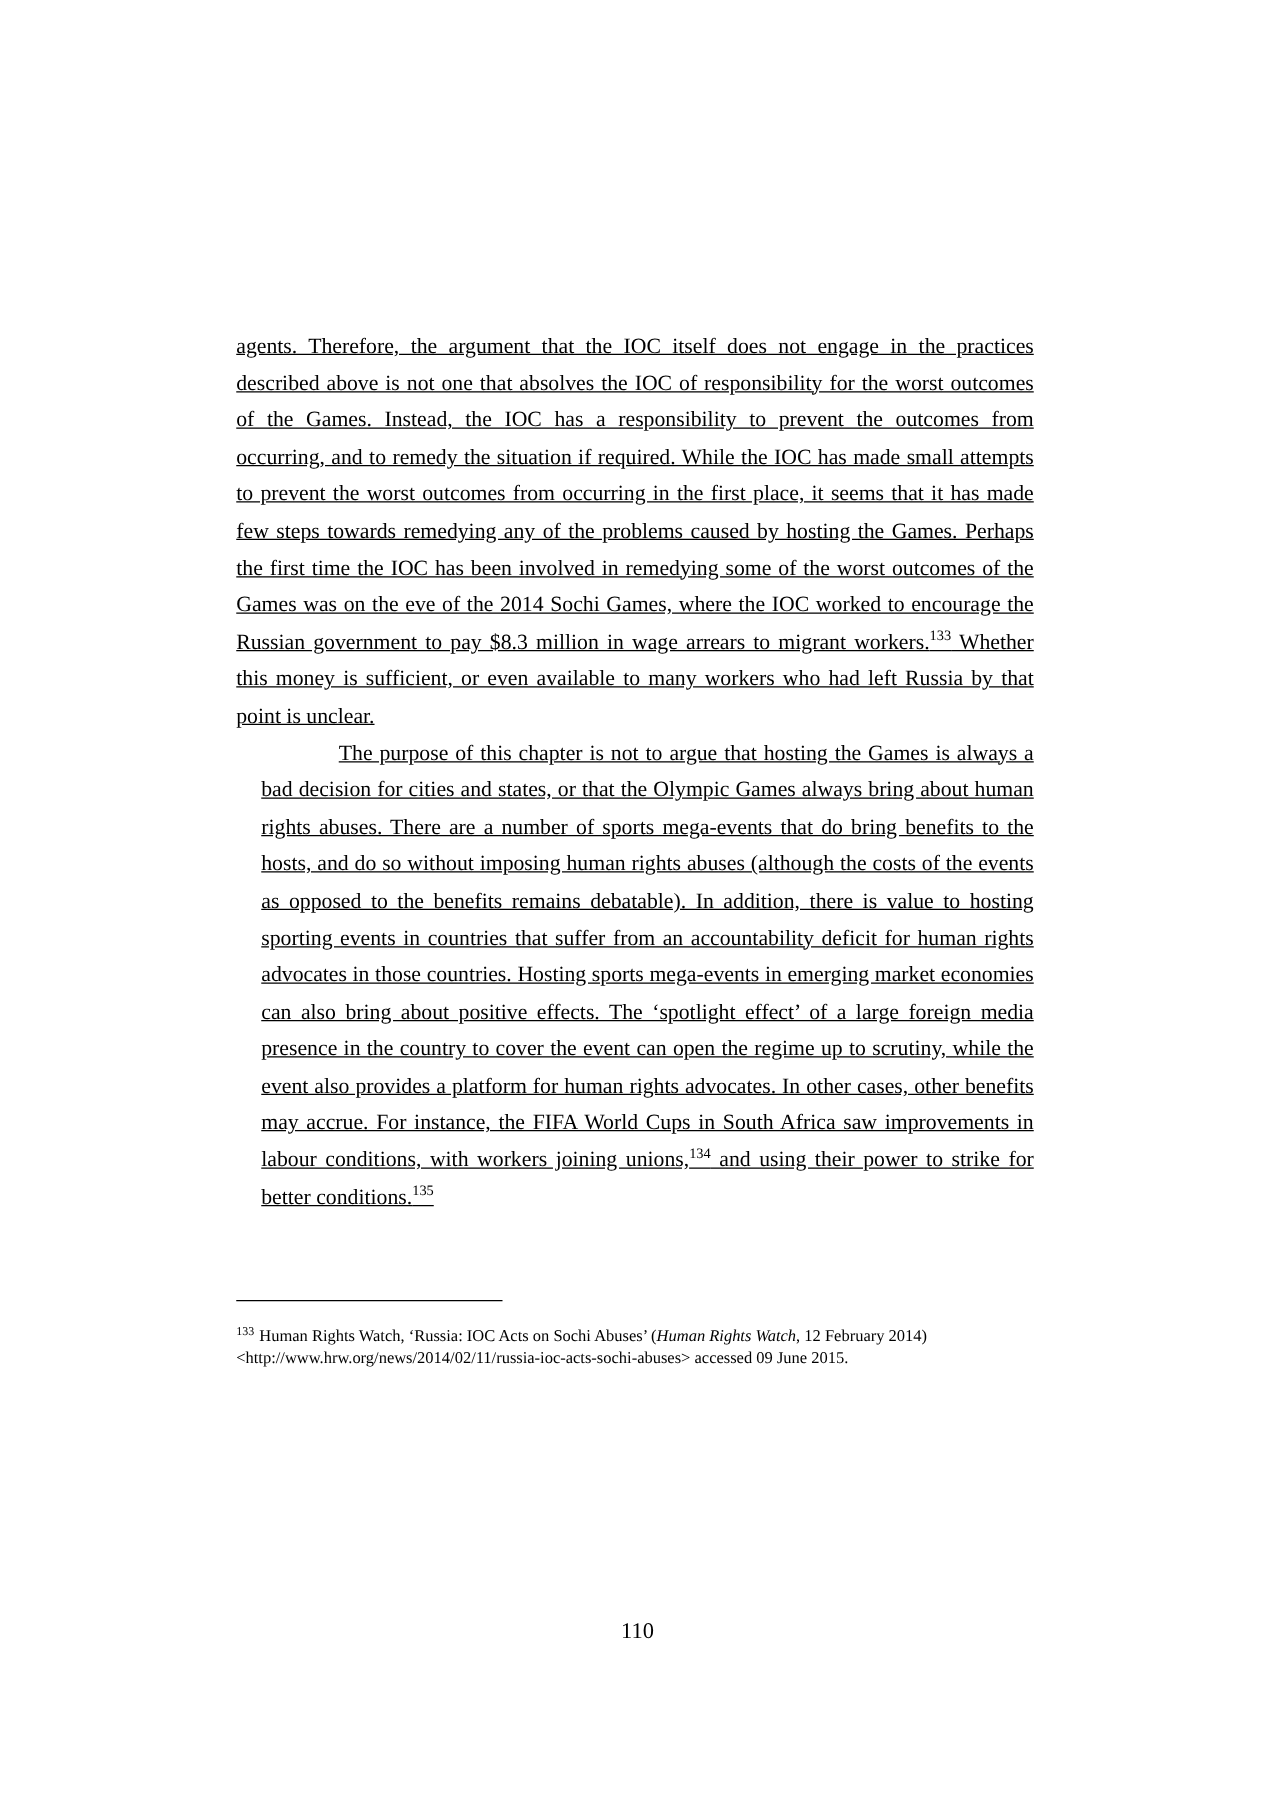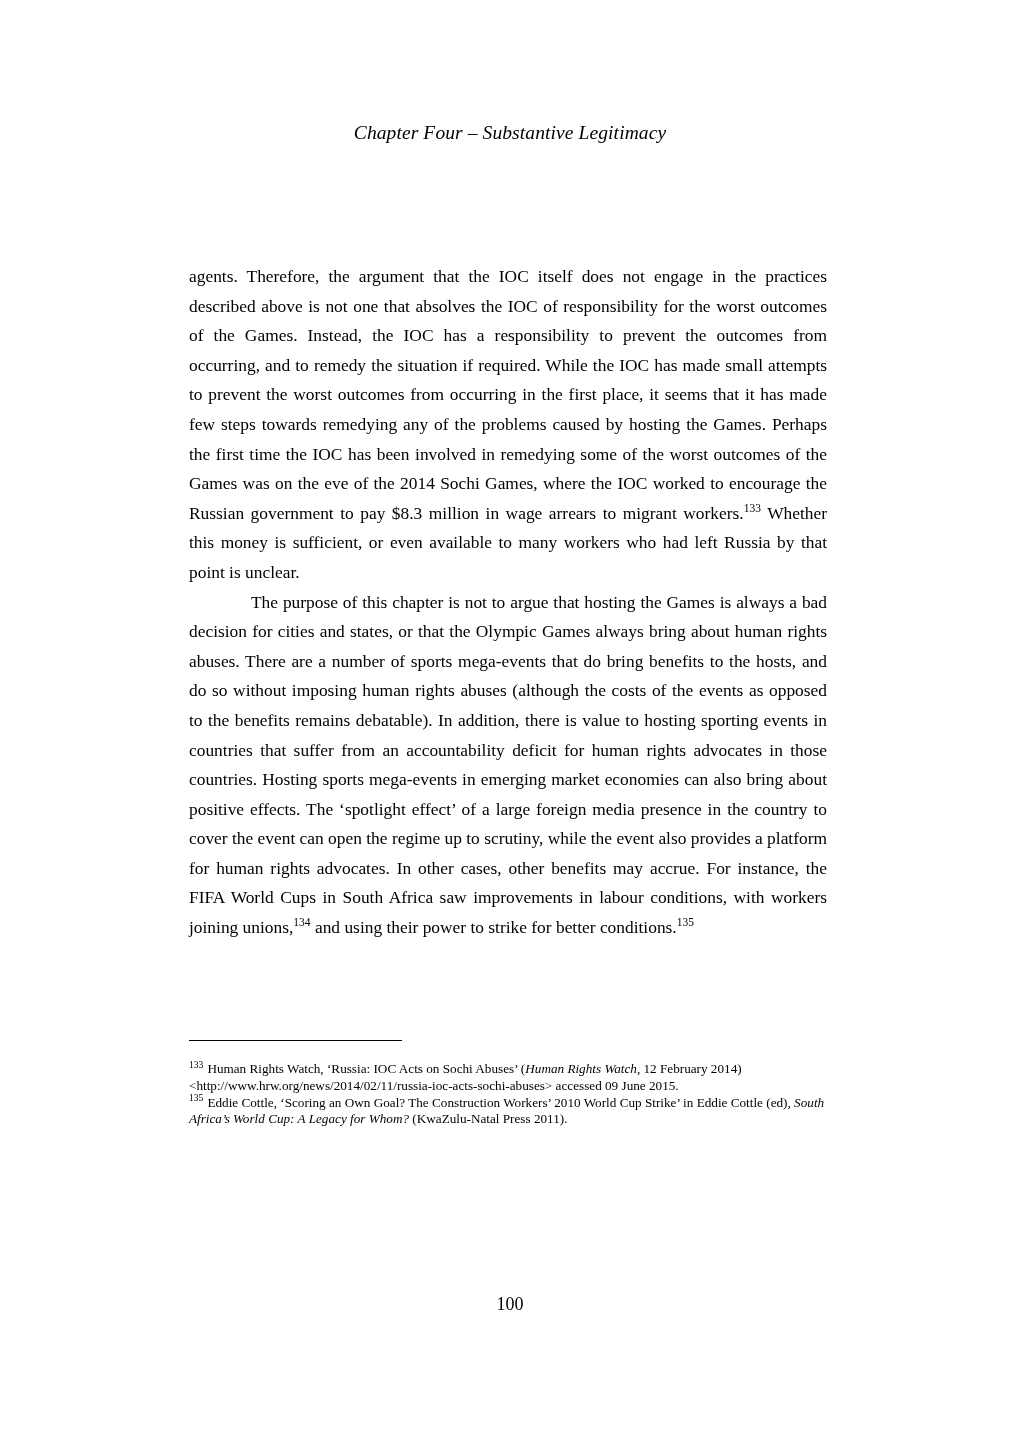--- a/index.html
+++ b/index.html
@@ -29,31 +29,33 @@
     text-align: center;
     font-style: italic;
     font-size: 19.5px;
     letter-spacing: 0.1px;
   }
   .body-col {
     position: absolute;
     top: 262px;
     left: 189px;
     width: 638px;
+    text-decoration: underline;
   }
   p.body-para {
     margin: 0;
     font-size: 17.4px;
     line-height: 29.6px;
     text-align: justify;
     text-justify: inter-word;
     hyphens: none;
   }
   p.indent {
     text-indent: 62px;
+    margin-left: 20px;
   }
   sup {
     font-size: 11.5px;
     vertical-align: super;
     line-height: 0;
   }
   .footnote-area {
     position: absolute;
     top: 1040px;
     left: 189px;
@@ -89,30 +91,28 @@
     width: 1020px;
     text-align: center;
     font-size: 18px;
   }
 </style>
 </head>
 <body>
 
 <div class="page">
 
-  <div class="running-head">Chapter Four – Substantive Legitimacy</div>
 
   <div class="body-col">
     <p class="body-para" id="para-1">agents. Therefore, the argument that the IOC itself does not engage in the practices described above is not one that absolves the IOC of responsibility for the worst outcomes of the Games. Instead, the IOC has a responsibility to prevent the outcomes from occurring, and to remedy the situation if required. While the IOC has made small attempts to prevent the worst outcomes from occurring in the first place, it seems that it has made few steps towards remedying any of the problems caused by hosting the Games. Perhaps the first time the IOC has been involved in remedying some of the worst outcomes of the Games was on the eve of the 2014 Sochi Games, where the IOC worked to encourage the Russian government to pay $8.3 million in wage arrears to migrant workers.<sup>133</sup> Whether this money is sufficient, or even available to many workers who had left Russia by that point is unclear.</p>
     <p class="body-para indent" id="para-2">The purpose of this chapter is not to argue that hosting the Games is always a bad decision for cities and states, or that the Olympic Games always bring about human rights abuses. There are a number of sports mega-events that do bring benefits to the hosts, and do so without imposing human rights abuses (although the costs of the events as opposed to the benefits remains debatable). In addition, there is value to hosting sporting events in countries that suffer from an accountability deficit for human rights advocates in those countries. Hosting sports mega-events in emerging market economies can also bring about positive effects. The ‘spotlight effect’ of a large foreign media presence in the country to cover the event can open the regime up to scrutiny, while the event also provides a platform for human rights advocates. In other cases, other benefits may accrue. For instance, the FIFA World Cups in South Africa saw improvements in labour conditions, with workers joining unions,<sup>134</sup> and using their power to strike for better conditions.<sup>135</sup></p>
   </div>
 
   <div class="footnote-area">
     <div class="fn-rule"></div>
     <div class="footnotes" id="footnotes">
         <p><sup class="fn-marker">133</sup>Human Rights Watch, ‘Russia: IOC Acts on Sochi Abuses’ (<em>Human Rights Watch</em>, 12 February 2014) &lt;http://www.hrw.org/news/2014/02/11/russia-ioc-acts-sochi-abuses&gt; accessed 09 June 2015.</p>
-        <p><sup class="fn-marker">135</sup>Eddie Cottle, ‘Scoring an Own Goal? The Construction Workers’ 2010 World Cup Strike’ in Eddie Cottle (ed), <em>South Africa’s World Cup: A Legacy for Whom?</em> (KwaZulu-Natal Press 2011).</p>
       </div>
   </div>
 
-  <div class="page-number">100</div>
+  <div class="page-number">110</div>
 
 </div>
 
 </body></html>

